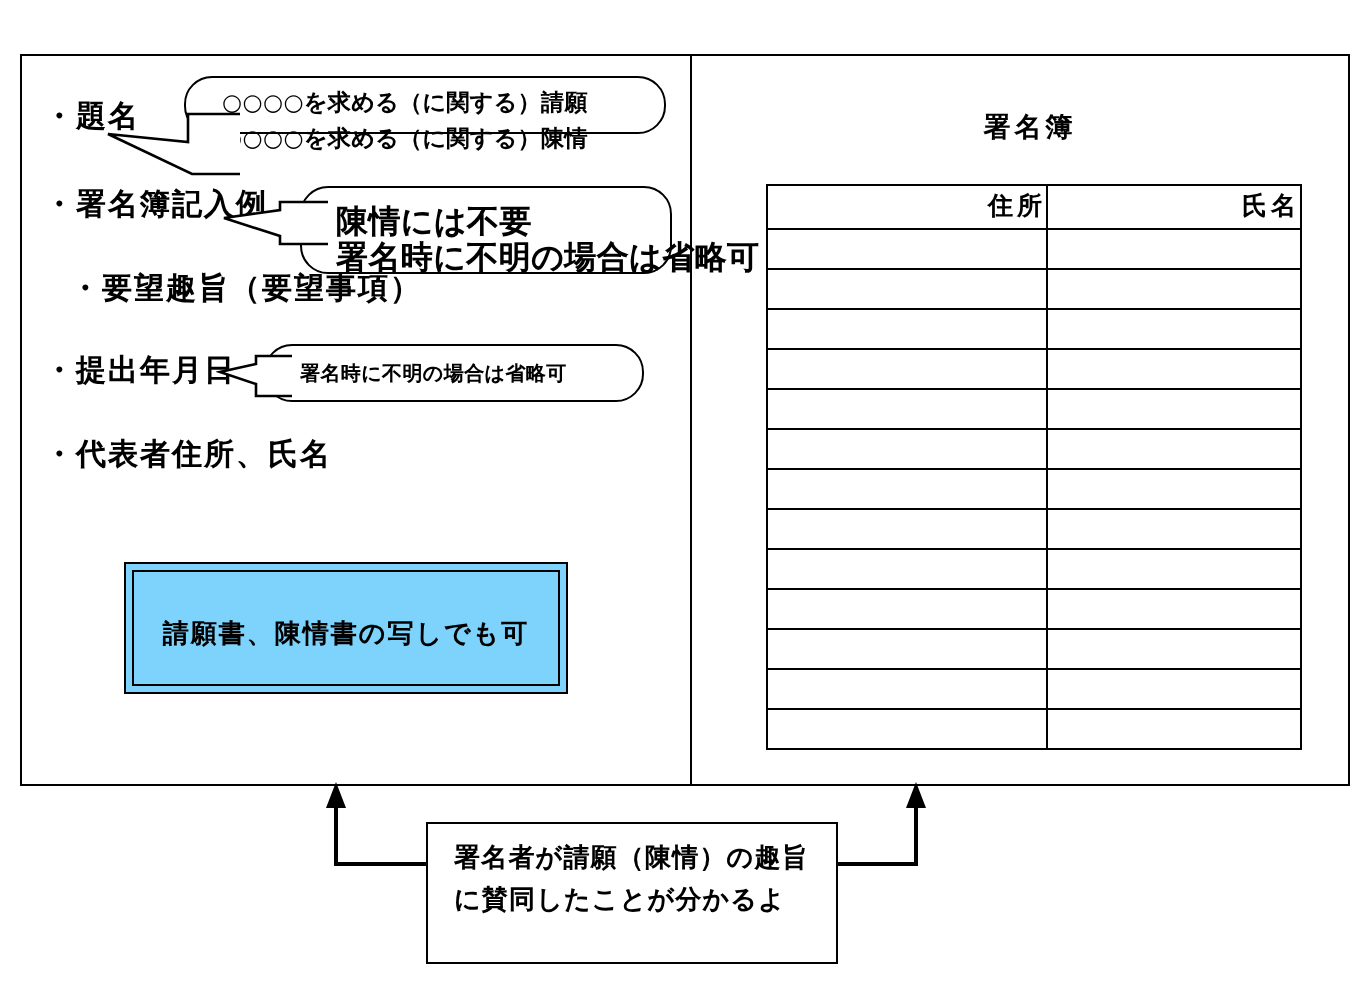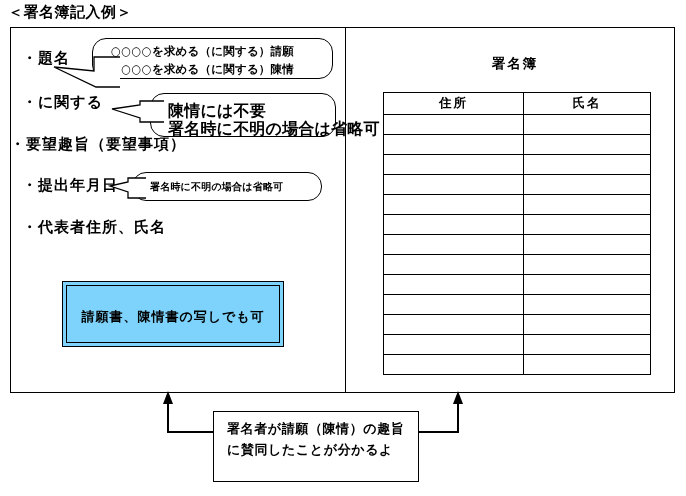--- a/index.html
+++ b/index.html
@@ -52,21 +52,21 @@
   
   .bullet-item {
     position: absolute;
     font-size: 15px;
     font-weight: bold;
     letter-spacing: 1px;
     white-space: nowrap;
   }
   .b1 { left: 22px; top: 49px; }
   .b2 { left: 22px; top: 93px; }
-  .b3 { left: 10px; top: 135px; text-align: center; }
+  .b3 { left: 35px; top: 135px; text-align: center; }
   .b4 { left: 22px; top: 176px; }
   .b5 { left: 22px; top: 218px; }
 
   
   .balloon {
     position: absolute;
     box-sizing: border-box;
     border: 1.3px solid #000;
     border-radius: 14px;
     background: #ffffff;
@@ -81,21 +81,21 @@
     position: absolute;
     z-index: 4;
   }
   .balloon-tail svg { display: block; }
 
   
   #balloon-1 {
     left: 92px;
     top: 38px;
     width: 241px;
-    height: 41px;
+    height: 29px;
   }
   #balloon-1 .line { left: 18px; font-size: 11.5px; letter-spacing: 0.2px; }
   #balloon-1 .l0 { top: 5px; }
   #balloon-1 .l1 { top: 23px; }
 
   
   #balloon-2 {
     left: 150px;
     top: 93px;
     width: 186px;
@@ -167,21 +167,21 @@
   }
   .sig-table td, .sig-table th {
     border: 1.2px solid #000;
     height: 19px;
     padding: 0;
     font-size: 12.5px;
     font-weight: bold;
     text-align: center;
     letter-spacing: 2px;
   }
-  .sig-table th { height: 21px; }
+  .sig-table th { height: 21px; text-align: right; }
   .sig-table col.c-addr { width: 140px; }
   .sig-table col.c-name { width: 127px; }
 
   
   .connector { position: absolute; left: 0; top: 0; }
   .connector svg { display: block; }
 
   
   .bottom-note {
     position: absolute;
@@ -204,27 +204,26 @@
   }
   .bottom-note .l0 { top: 8px; }
   .bottom-note .l1 { top: 29px; }
   .bottom-note .l2 { top: 50px; }
 </style>
 </head>
 <body>
 
 <div id="page">
 
-  <div class="doc-title">＜署名簿記入例＞</div>
 
   <div class="main-frame"></div>
   <div class="frame-divider"></div>
 
   <div class="bullet-item b1">・題名</div>
-  <div class="bullet-item b2">・に関する</div>
+  <div class="bullet-item b2">・署名簿記入例</div>
   <div class="bullet-item b3">・要望趣旨（要望事項）</div>
   <div class="bullet-item b4">・提出年月日</div>
   <div class="bullet-item b5">・代表者住所、氏名</div>
 
   <div class="balloon-tail" style="left:52px; top:55px;">
     <svg width="70" height="38" viewBox="0 0 70 38">
       <path d="M68 2 L42 2 L42 16 L2 12 L44 32 L68 32" fill="#ffffff" stroke="#000" stroke-width="1.3" stroke-linejoin="miter"></path>
     </svg>
   </div>
   <div class="balloon" id="balloon-1">

